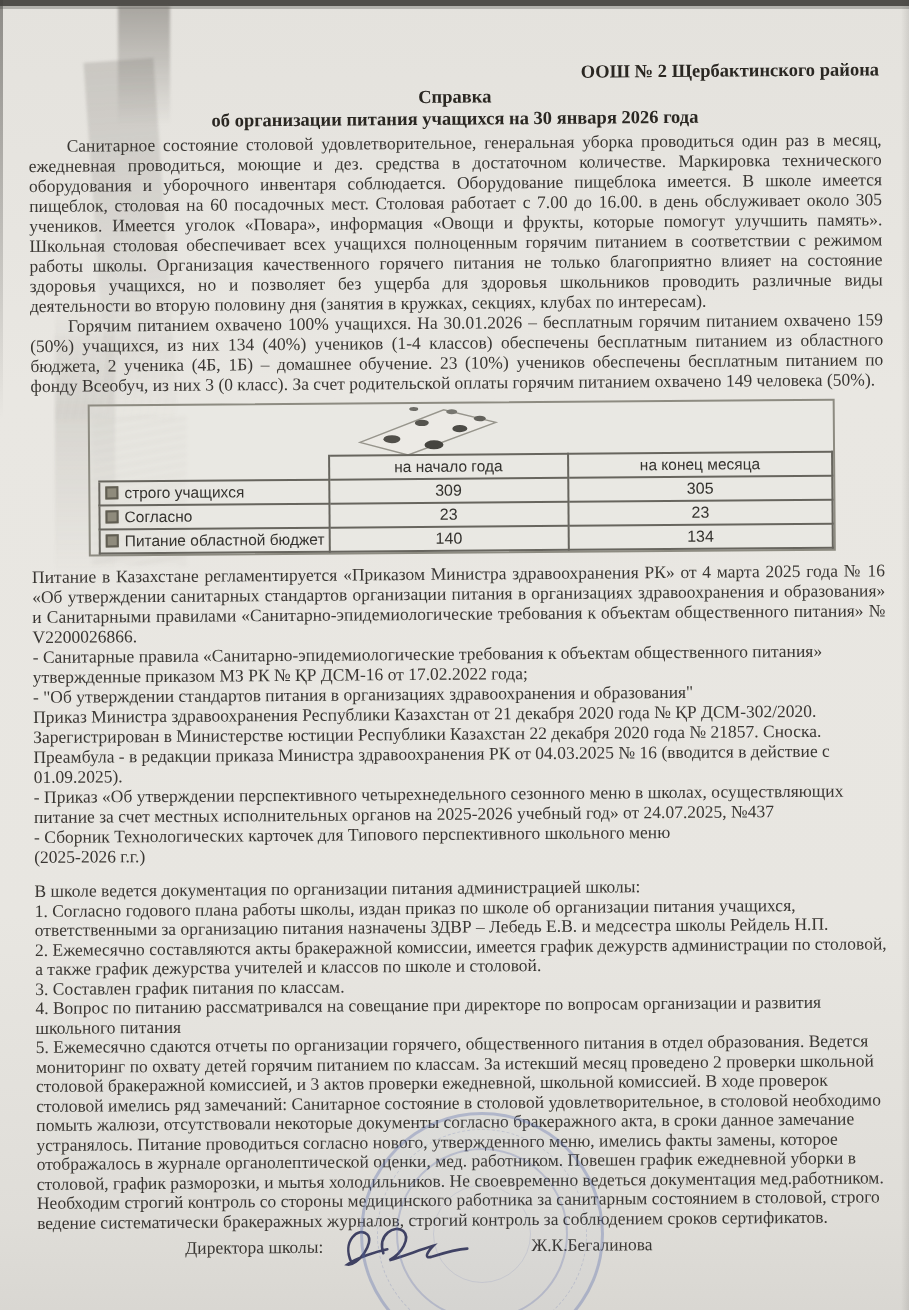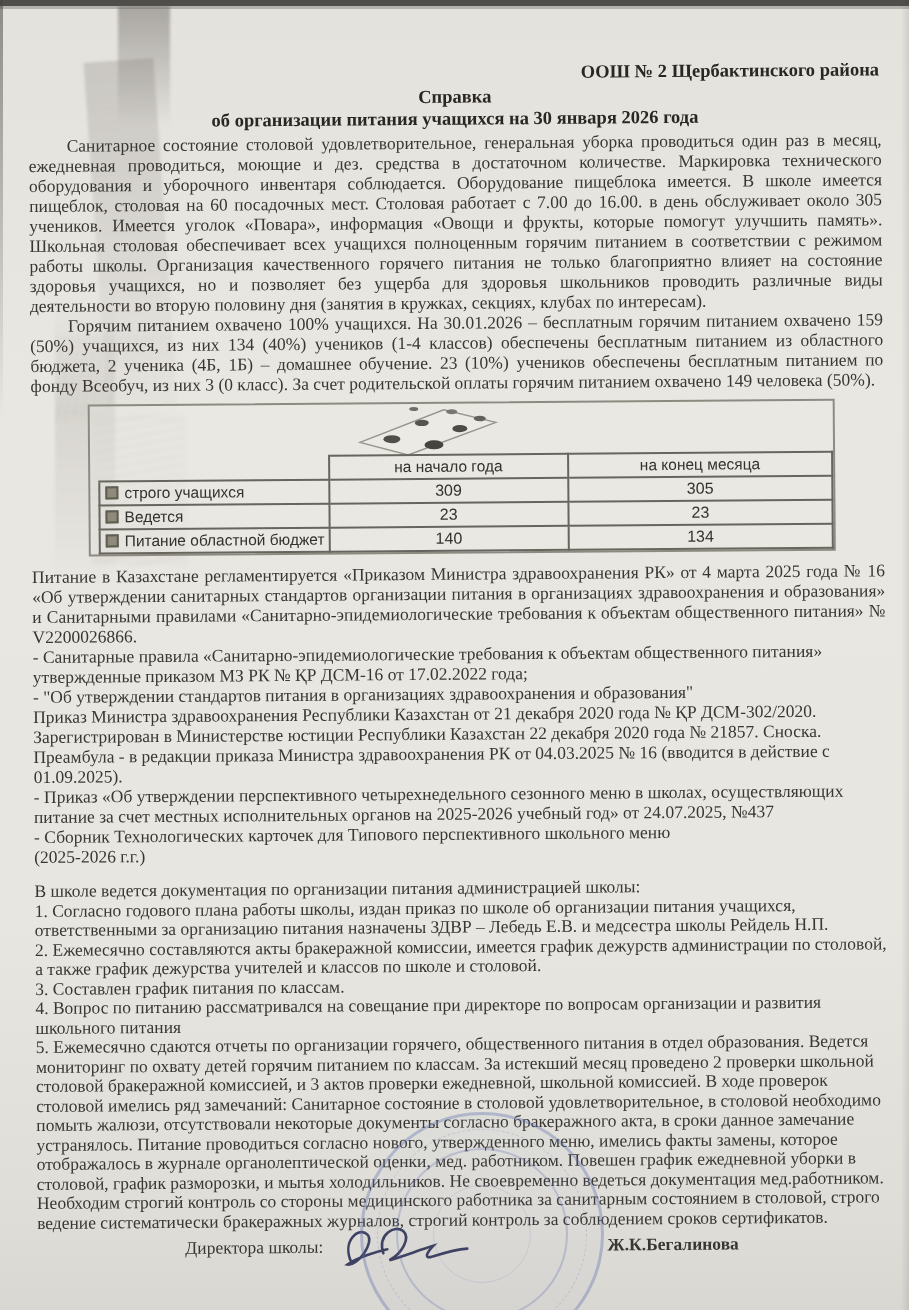--- a/index.html
+++ b/index.html
@@ -59,21 +59,21 @@
     margin-right:6px;vertical-align:-1px;}
   
   .reg{font-size:17.5px;line-height:20px;text-align:left;}
   .reg.justify{text-align:justify;}
   .docs-block{margin-top:15px;}
   .doc-line{font-size:17.5px;line-height:19.5px;text-align:left;}
   
   .sig-row{display:flex;align-items:flex-start;margin-top:4px;font-size:17.5px;height:58px;}
   .sig-label{margin-left:148px;white-space:nowrap;padding-top:2px;}
   .sig-scribble{margin-left:4px;margin-top:-14px;}
-  .sig-name{margin-left:120px;white-space:nowrap;padding-top:2px;font-weight:bold;}
+  .sig-name{margin-left:44px;white-space:nowrap;padding-top:2px;}
 </style>
 </head>
 <body>
 
 <div class="edge-top"></div>
 <div class="edge-top2"></div>
 <div class="edge-left"></div>
 <div class="edge-right"></div>
 <div class="streak s1"></div>
 <div class="streak s2"></div>
@@ -114,21 +114,21 @@
         <th class="blank"></th>
         <th>на начало года</th>
         <th>на конец месяца</th>
       </tr>
       <tr>
         <td class="lbl"><span class="legend-key"></span><span>строго учащихся</span></td>
         <td class="val">309</td>
         <td class="val">305</td>
       </tr>
       <tr>
-        <td class="lbl"><span class="legend-key"></span><span>Ведется</span></td>
+        <td class="lbl"><span class="legend-key"></span><span>Согласно</span></td>
         <td class="val">23</td>
         <td class="val">23</td>
       </tr>
       <tr>
         <td class="lbl"><span class="legend-key"></span><span>Питание областной бюджет</span></td>
         <td class="val">140</td>
         <td class="val">134</td>
       </tr>
     </tbody>
       </table>

